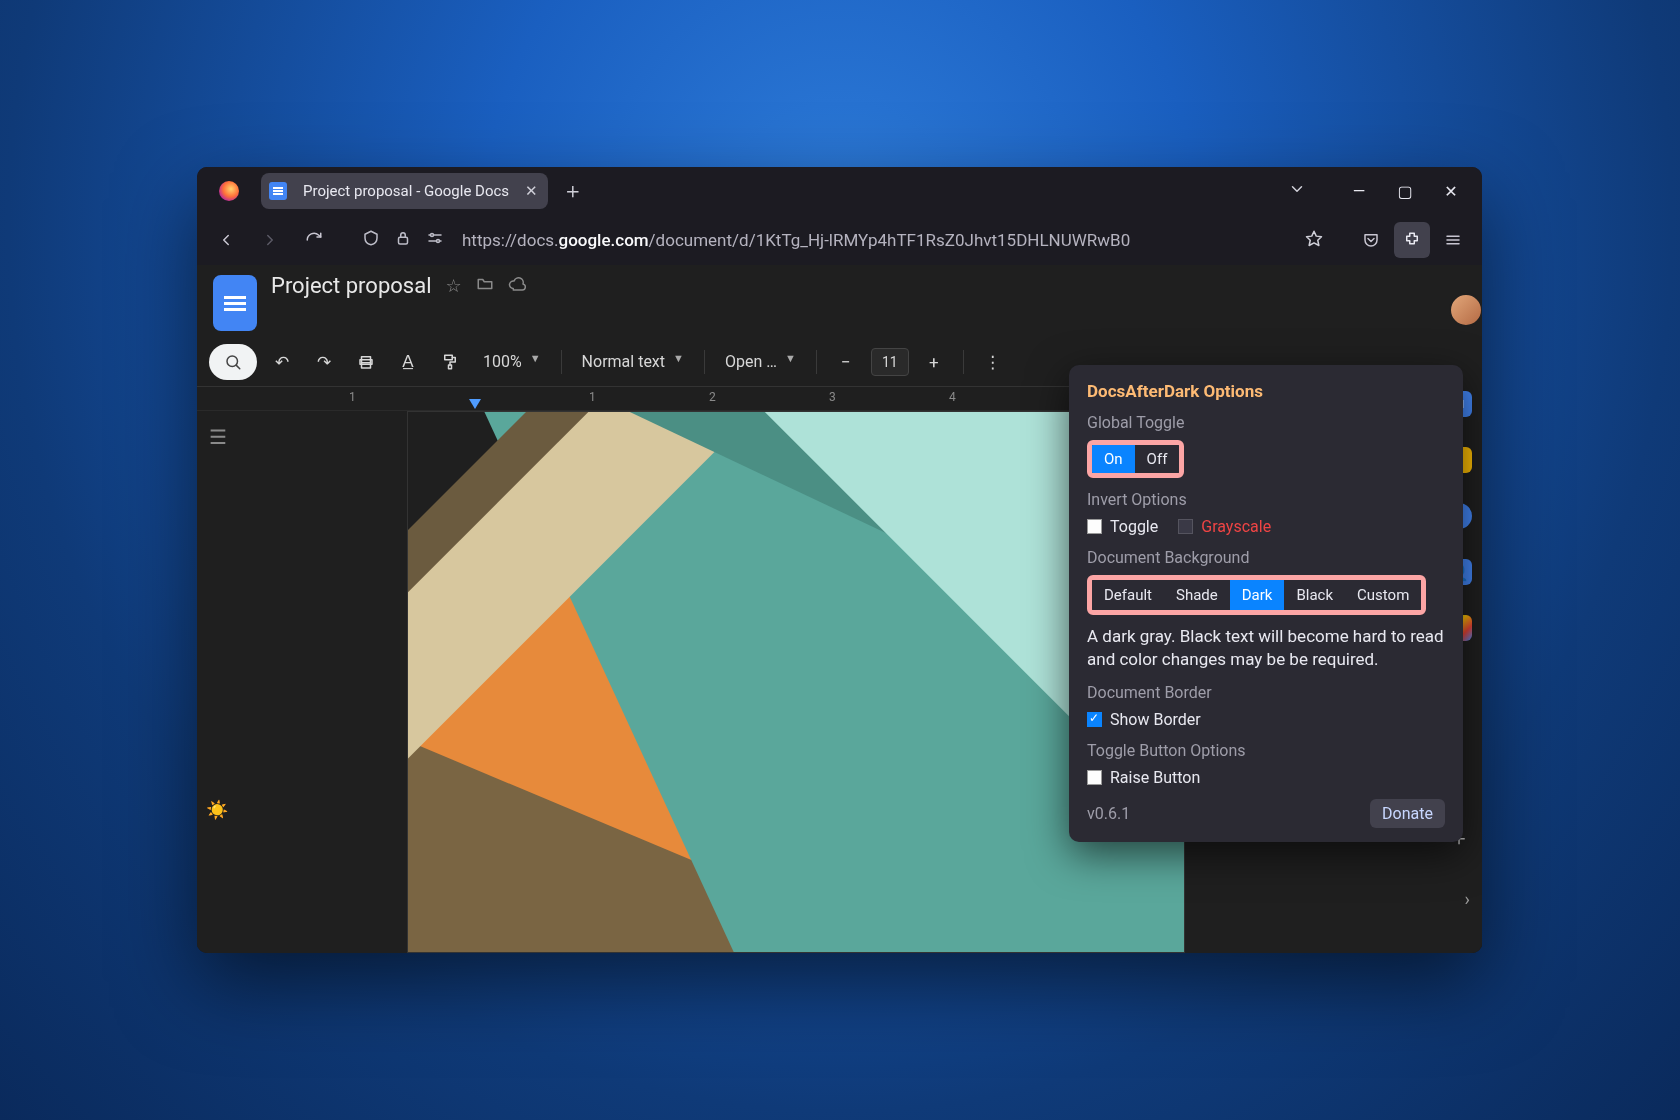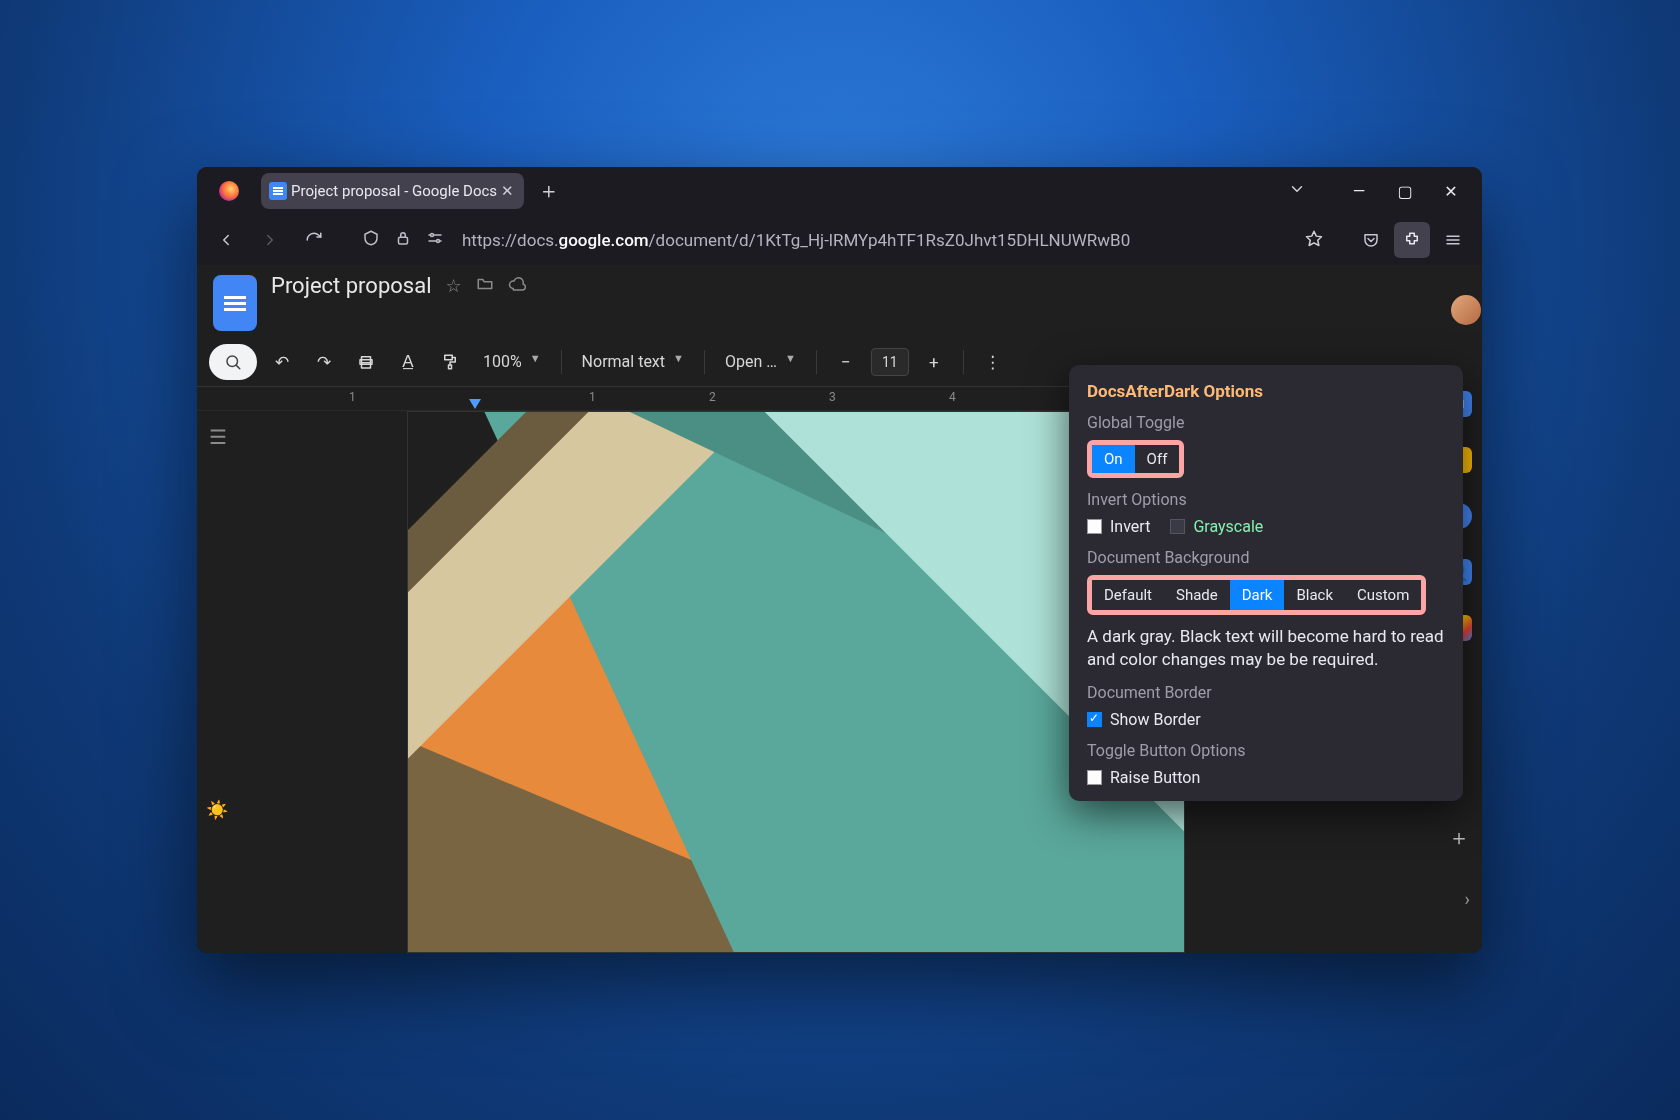--- a/index.html
+++ b/index.html
@@ -35,21 +35,21 @@
     background: radial-gradient(circle at 60% 40%, #ffd36e 0%, #ff7139 45%, #af1fa8 80%, #4f1c99 100%);
     display:inline-block;
   }
   .tab {
     display: flex; align-items: center;
     background: #42414d;
     border-radius: 8px;
     height: 36px;
     padding: 0 10px 0 8px;
     margin-left: 6px;
-    gap: 4px;
+    gap: 16px;
     color: #e8e8f0;
     font-size: 15px;
   }
   .tab .favicon {
     width: 18px; height: 18px; background: #4285f4; border-radius: 3px;
     display: flex; align-items: center; justify-content: center;
   }
   .tab .favicon::after { content:""; width:10px; height:2px; background:#fff; box-shadow:0 3px 0 #fff, 0 -3px 0 #fff; }
   .tab .close { color:#cfcfd8; font-size:15px; }
   .newtab { color:#cfcfd8; font-size:22px; margin-left:14px; }
@@ -371,23 +371,23 @@
       <h3>DocsAfterDark Options</h3>
       <div class="sect">Global Toggle</div>
       <div class="segmented">
         <div class="seg active">On</div>
         <div class="seg">Off</div>
       </div>
       <div class="sect">Invert Options</div>
       <div class="inline-opts">
         <label class="chk-row">
             <span class="chk"></span>
-            <span>Invert</span>
+            <span>Toggle</span>
           </label>
-        <label class="chk-row" style="color:#86efac">
+        <label class="chk-row" style="color:#ef4444">
             <span class="chk dis"></span>
             <span>Grayscale</span>
           </label>
       </div>
       <div class="sect">Document Background</div>
       <div class="segmented bg">
         <div class="seg">Default</div>
         <div class="seg">Shade</div>
         <div class="seg active">Dark</div>
         <div class="seg">Black</div>
@@ -397,15 +397,19 @@
       <div class="sect">Document Border</div>
       <label class="chk-row">
           <span class="chk checked"></span>
           <span>Show Border</span>
         </label>
       <div class="sect">Toggle Button Options</div>
       <label class="chk-row">
           <span class="chk"></span>
           <span>Raise Button</span>
         </label>
+      <div class="foot">
+        <span class="ver">v0.6.1</span>
+        <span class="donate">Donate</span>
+      </div>
     </div>
   </div>
 </div>
 
 </body></html>

